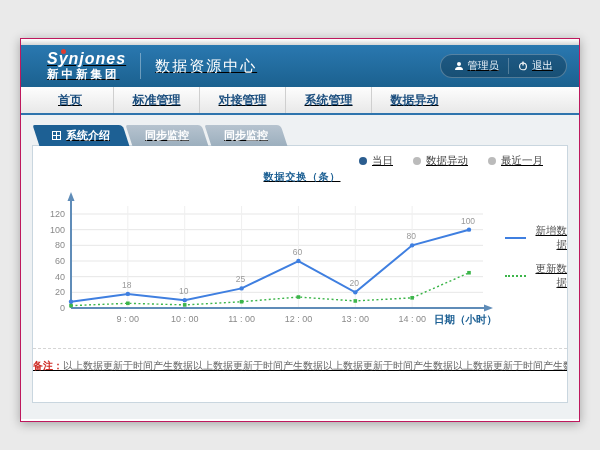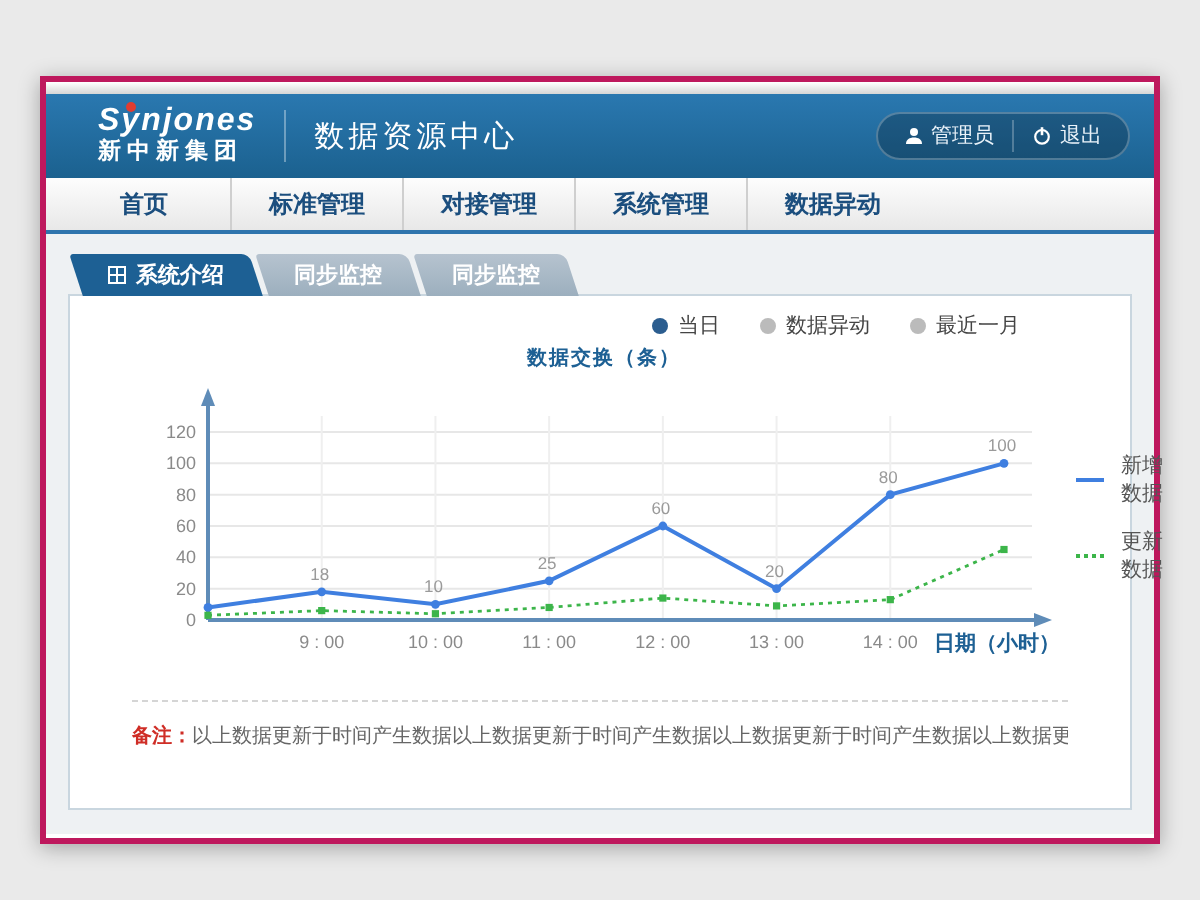--- a/index.html
+++ b/index.html
@@ -1,20 +1,20 @@
 <!DOCTYPE html>
 <html><head>
 <meta charset="utf-8">
 <style>
   * { margin:0; padding:0; box-sizing:border-box; }
   html,body { width:600px; height:450px; }
   body { background:#eaeaea; font-family:"Liberation Sans","DejaVu Sans",sans-serif; position:relative; overflow:hidden; }
 
   .window { position:absolute; left:20px; top:38px; width:560px; height:384px;
-            background:#fff; box-shadow:0 2px 10px rgba(0,0,0,.3); border:3px solid #be185d; }
+            background:#fff; box-shadow:0 2px 10px rgba(0,0,0,.3); border:1px solid #be185d;text-decoration:underline; }
   .window-bevel { height:6px; background:linear-gradient(#ffffff,#d6d6d6); }
 
   
   .header { height:42px; background:linear-gradient(#2a78b0,#1b618f); display:flex; align-items:center; padding:0 12px; }
   .logo { position:relative; color:#fff; line-height:1; margin-left:14px; }
   .logo-en { font-size:16px; font-weight:bold; font-style:italic; letter-spacing:1px; }
   .logo-dot { position:absolute; left:14px; top:-2px; width:5px; height:5px; border-radius:50%; background:#e03c31; }
   .logo-cn { font-size:11.5px; font-weight:bold; letter-spacing:3px; margin-top:2px; }
   .header-divider { width:1px; height:26px; background:rgba(255,255,255,.35); margin:0 14px; }
   .app-title { color:#fff; font-size:15px; letter-spacing:2px; }
@@ -34,21 +34,21 @@
   
   .content { background:#eef1f3; height:calc(100% - 78px); padding:10px 11px 0; }
   .tab-bar { display:flex; gap:3px; padding-left:4px; height:21px; position:relative; z-index:2; }
   .tab { height:21px; display:flex; align-items:center; padding:0 16px; transform:skewX(18deg);
          border-radius:2px 4px 0 0; cursor:pointer; }
   .tab > .tab-inner { transform:skewX(-18deg); display:flex; align-items:center; gap:5px;
                       color:#fff; font-size:11px; font-weight:bold; white-space:nowrap; }
   .tab.active { background:#1d6094; }
   .tab.inactive { background:linear-gradient(#b6c3cf,#9cafbe); }
   .panel { background:#fff; border:1px solid #c9d6df; margin-top:-1px; min-height:258px;
-           padding:8px 31px 10px; position:relative; z-index:1; }
+           padding:8px 0 10px; position:relative; z-index:1; }
 
   
   .radio-row { display:flex; justify-content:flex-end; gap:20px; padding-right:24px; }
   .radio { display:flex; align-items:center; gap:5px; font-size:10.5px; color:#444; cursor:pointer; }
   .radio .dot { width:8px; height:8px; border-radius:50%; background:#bbb; }
   .radio.selected .dot { background:#2b5d8f; }
 
   .ylabel { color:#1d6094; font-size:10px; font-weight:bold; margin:2px 0 0 4px; letter-spacing:1px;text-align:center; }
 
   .chart-row { display:flex; align-items:center; }

